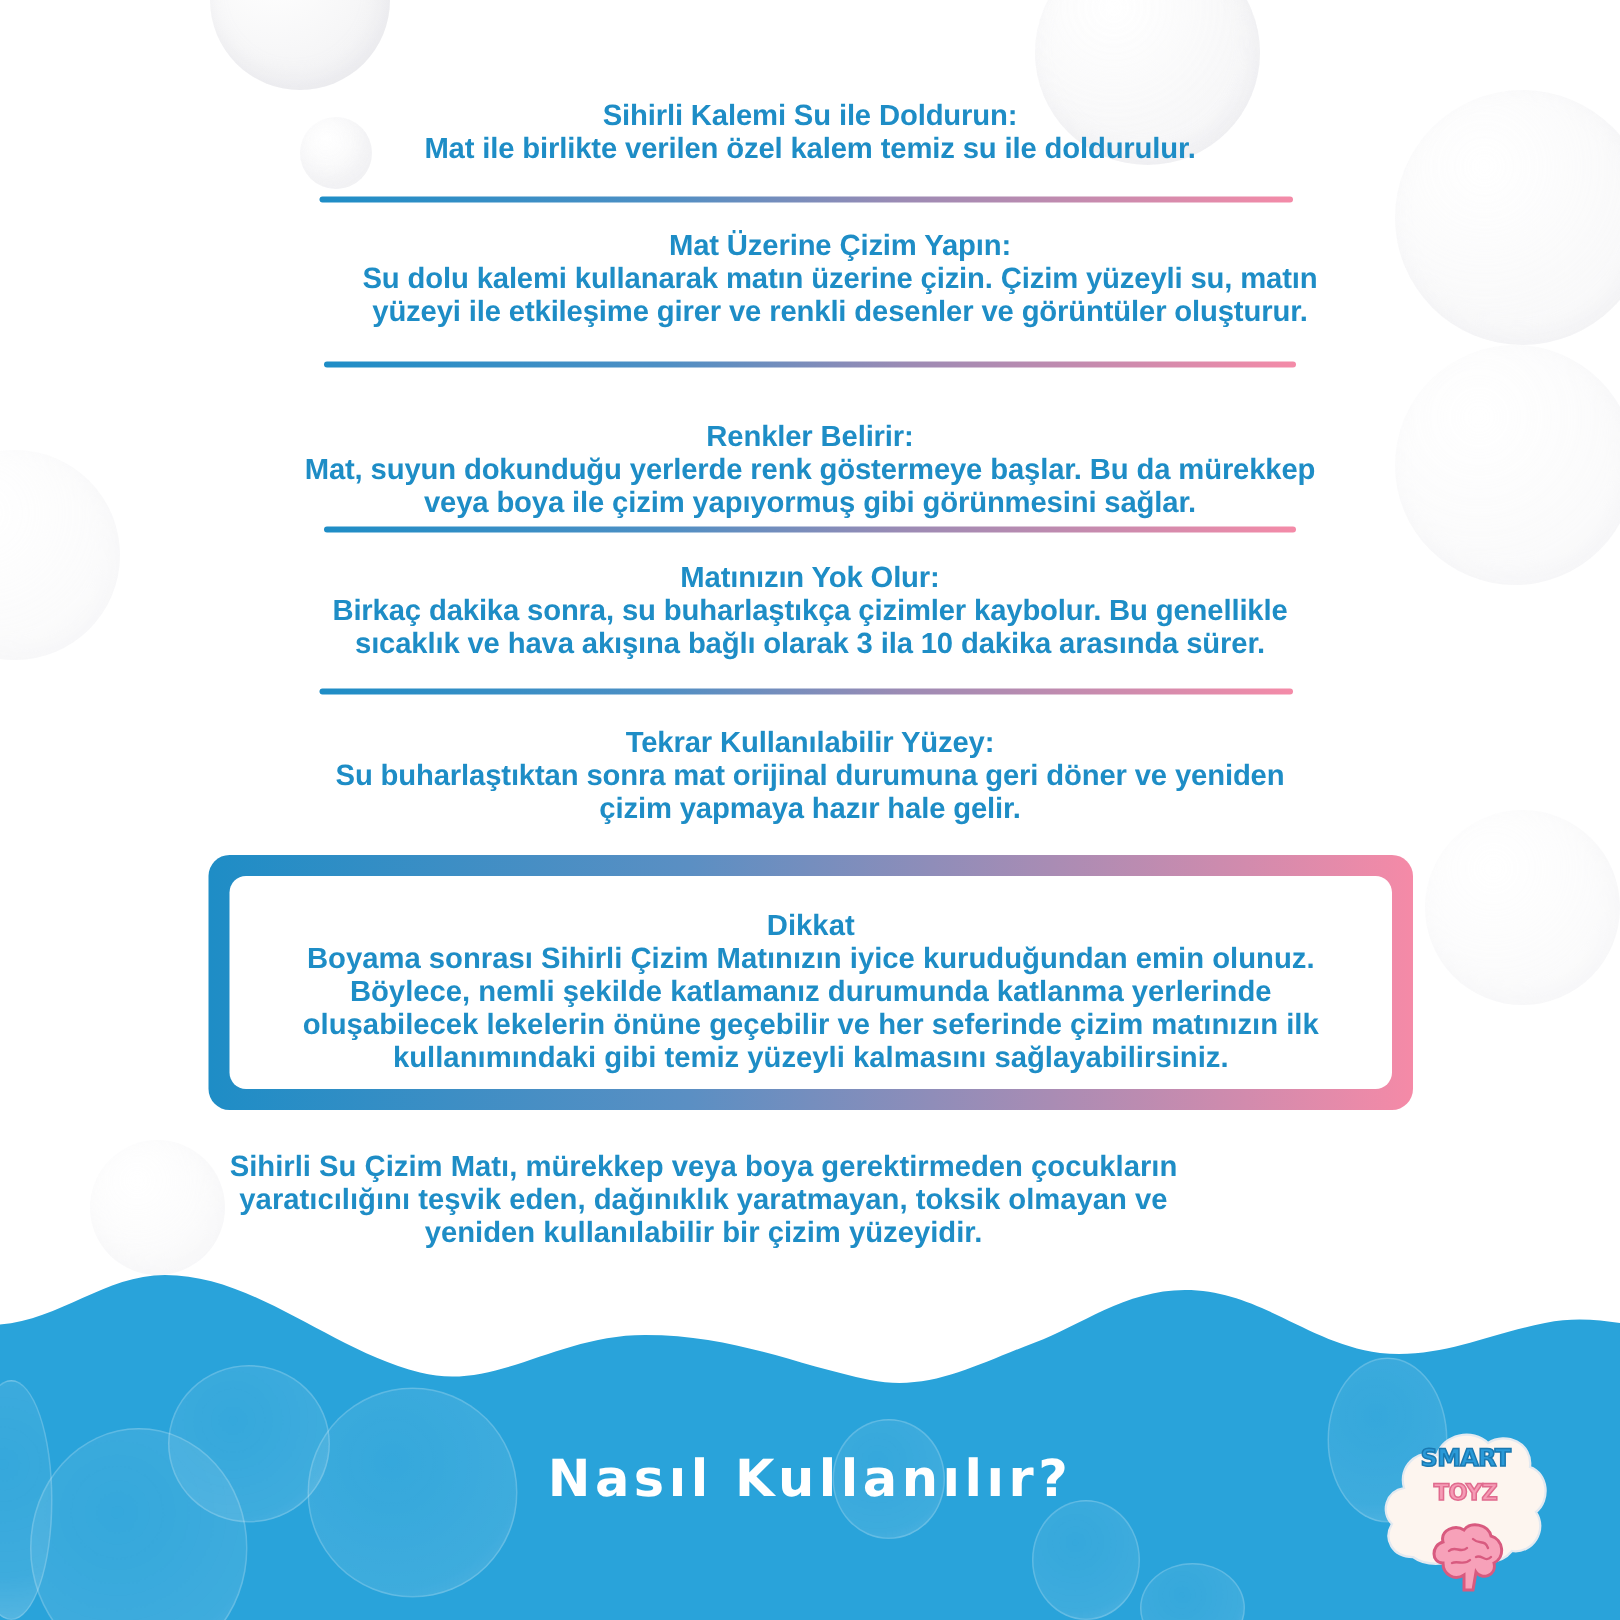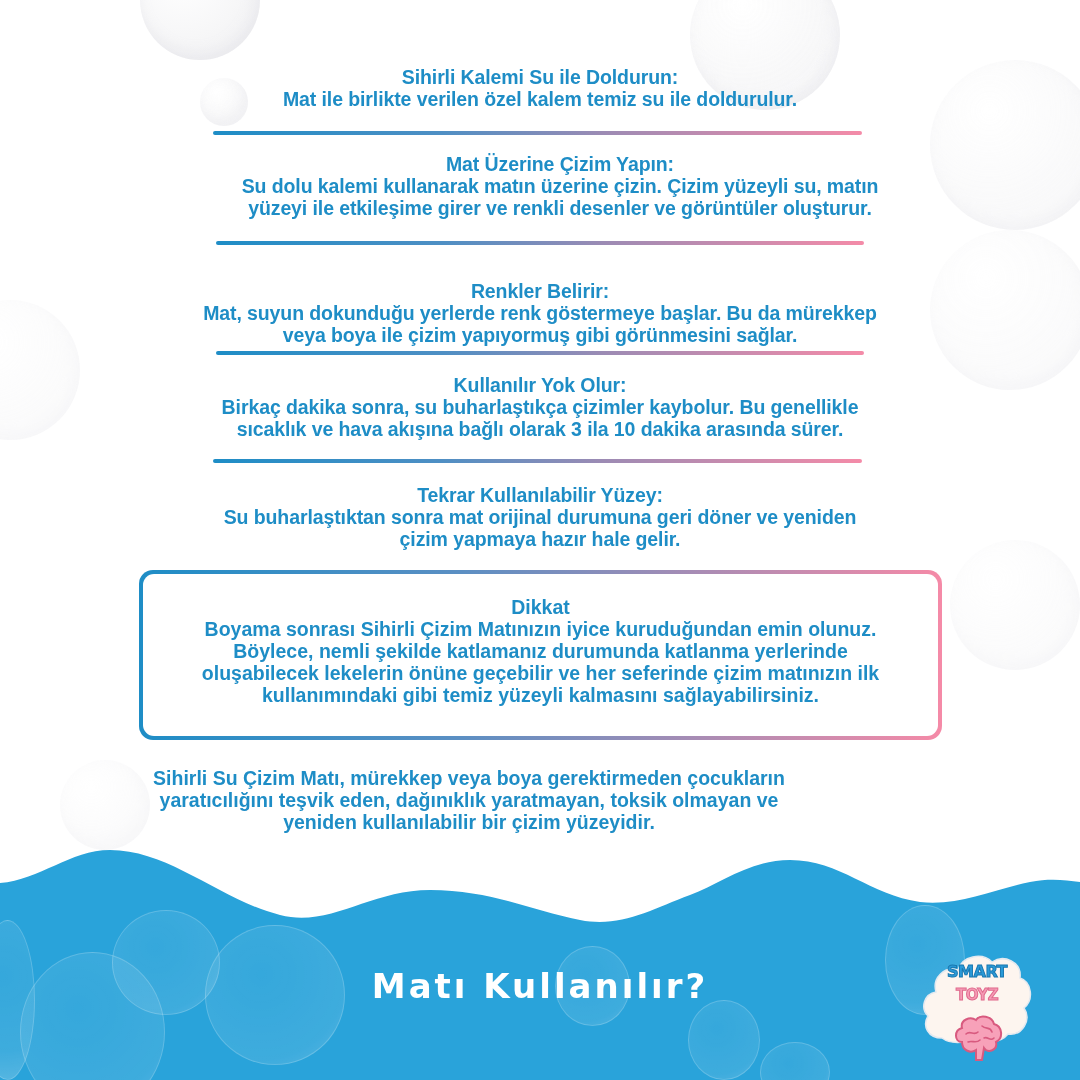--- a/index.html
+++ b/index.html
@@ -14,21 +14,21 @@
     box-shadow: inset -4px -6px 14px rgba(200,200,210,0.25); }
 
   .step { position: absolute; left: 0; width: 1080px; text-align: center; color: #1e8dc6; font-weight: bold; font-size: 19.5px; line-height: 22px; letter-spacing: -0.1px; }
   .step .title { display: block; }
   .step .body { display: block; white-space: pre-line; }
 
   .divider { position: absolute; height: 4px; border-radius: 2px;
     background: linear-gradient(90deg, #1e8dc6 0%, #4e8fc4 35%, #9c8bb4 60%, #f48ba8 100%); }
 
   .notice { position: absolute; left: 139px; top: 570px; width: 803px; height: 170px; border-radius: 14px;
-    padding: 4px; background: linear-gradient(90deg, #1e8dc6 0%, #5b8fc3 40%, #a98cb4 70%, #f58aa7 100%); }
+    padding: 14px; background: linear-gradient(90deg, #1e8dc6 0%, #5b8fc3 40%, #a98cb4 70%, #f58aa7 100%); }
   .notice-inner { width: 100%; height: 100%; border-radius: 11px; background: #ffffff; text-align: center; color: #1e8dc6; font-weight: bold; font-size: 19.5px; line-height: 22px; padding-top: 22px; }
   .notice-inner .body { white-space: pre-line; display: block; }
 
   .footer-text { position: absolute; left: 0; top: 767px; width: 938px; text-align: center; color: #1e8dc6; font-weight: bold; font-size: 19.5px; line-height: 22px; white-space: pre-line; }
 
   .wave { position: absolute; left: 0; top: 850px; width: 1080px; height: 230px; }
 
   .wbubble { position: absolute; border-radius: 50%;
     background: radial-gradient(circle at 40% 35%, rgba(255,255,255,0.06), rgba(255,255,255,0.10) 70%, rgba(255,255,255,0.22) 100%);
     border: 1px solid rgba(255,255,255,0.18); }
@@ -69,21 +69,21 @@
   <div class="divider" style="left:216px; top:241px; width:648px;"></div>
 
   <div class="step" style="top:280px;">
     <span class="title">Renkler Belirir:</span>
     <span class="body">Mat, suyun dokunduğu yerlerde renk göstermeye başlar. Bu da mürekkep
 veya boya ile çizim yapıyormuş gibi görünmesini sağlar.</span>
   </div>
   <div class="divider" style="left:216px; top:351px; width:648px;"></div>
 
   <div class="step" style="top:374px;">
-    <span class="title">Kullanılır Yok Olur:</span>
+    <span class="title">Matınızın Yok Olur:</span>
     <span class="body">Birkaç dakika sonra, su buharlaştıkça çizimler kaybolur. Bu genellikle
 sıcaklık ve hava akışına bağlı olarak 3 ila 10 dakika arasında sürer.</span>
   </div>
   <div class="divider" style="left:213px; top:459px; width:649px;"></div>
 
   <div class="step" style="top:484px;">
     <span class="title">Tekrar Kullanılabilir Yüzey:</span>
     <span class="body">Su buharlaştıktan sonra mat orijinal durumuna geri döner ve yeniden
 çizim yapmaya hazır hale gelir.</span>
   </div>
@@ -108,21 +108,21 @@
 
   <div class="wbubble" style="left:-20px; top:920px; width:55px; height:160px;"></div>
   <div class="wbubble" style="left:20px; top:952px; width:145px; height:160px;"></div>
   <div class="wbubble" style="left:112px; top:910px; width:108px; height:105px;"></div>
   <div class="wbubble" style="left:205px; top:925px; width:140px; height:140px;"></div>
   <div class="wbubble" style="left:555px; top:946px; width:75px; height:80px;"></div>
   <div class="wbubble" style="left:688px; top:1000px; width:72px; height:80px;"></div>
   <div class="wbubble" style="left:760px; top:1042px; width:70px; height:60px;"></div>
   <div class="wbubble" style="left:885px; top:905px; width:80px; height:110px;"></div>
 
-  <div class="banner-title">Matı Kullanılır?</div>
+  <div class="banner-title">Nasıl Kullanılır?</div>
 
   <div class="logo">
     <svg class="cloud" viewBox="0 0 110 96">
       <path d="M20,88 C6,88 0,76 6,66 C-2,58 2,44 14,42 C10,28 22,16 36,20 C40,6 60,2 70,12 C82,4 100,12 98,28 C110,32 112,50 102,58 C110,70 100,86 86,84 C78,94 60,94 52,88 C42,94 28,94 20,88 Z" fill="#fdf5ef" stroke="#e3e9f0" stroke-width="1.5"></path>
     </svg>
     <div class="smart">SMART</div>
     <div class="toyz">TOYZ</div>
     <svg class="brain" viewBox="0 0 52 50">
       <path d="M10,30 C2,30 2,18 10,16 C8,8 18,4 24,8 C28,2 40,4 42,12 C50,14 52,26 44,30 C46,38 36,42 32,36 L30,48 L24,48 L24,38 C18,42 10,38 10,30 Z" fill="#f7a1b9" stroke="#d85a7f" stroke-width="2"></path>
       <path d="M14,22 C18,18 22,24 26,20 M30,14 C34,18 38,14 40,20 M16,30 C20,28 24,32 28,28 M32,26 C36,24 38,30 42,26" fill="none" stroke="#d85a7f" stroke-width="1.6" stroke-linecap="round"></path>

